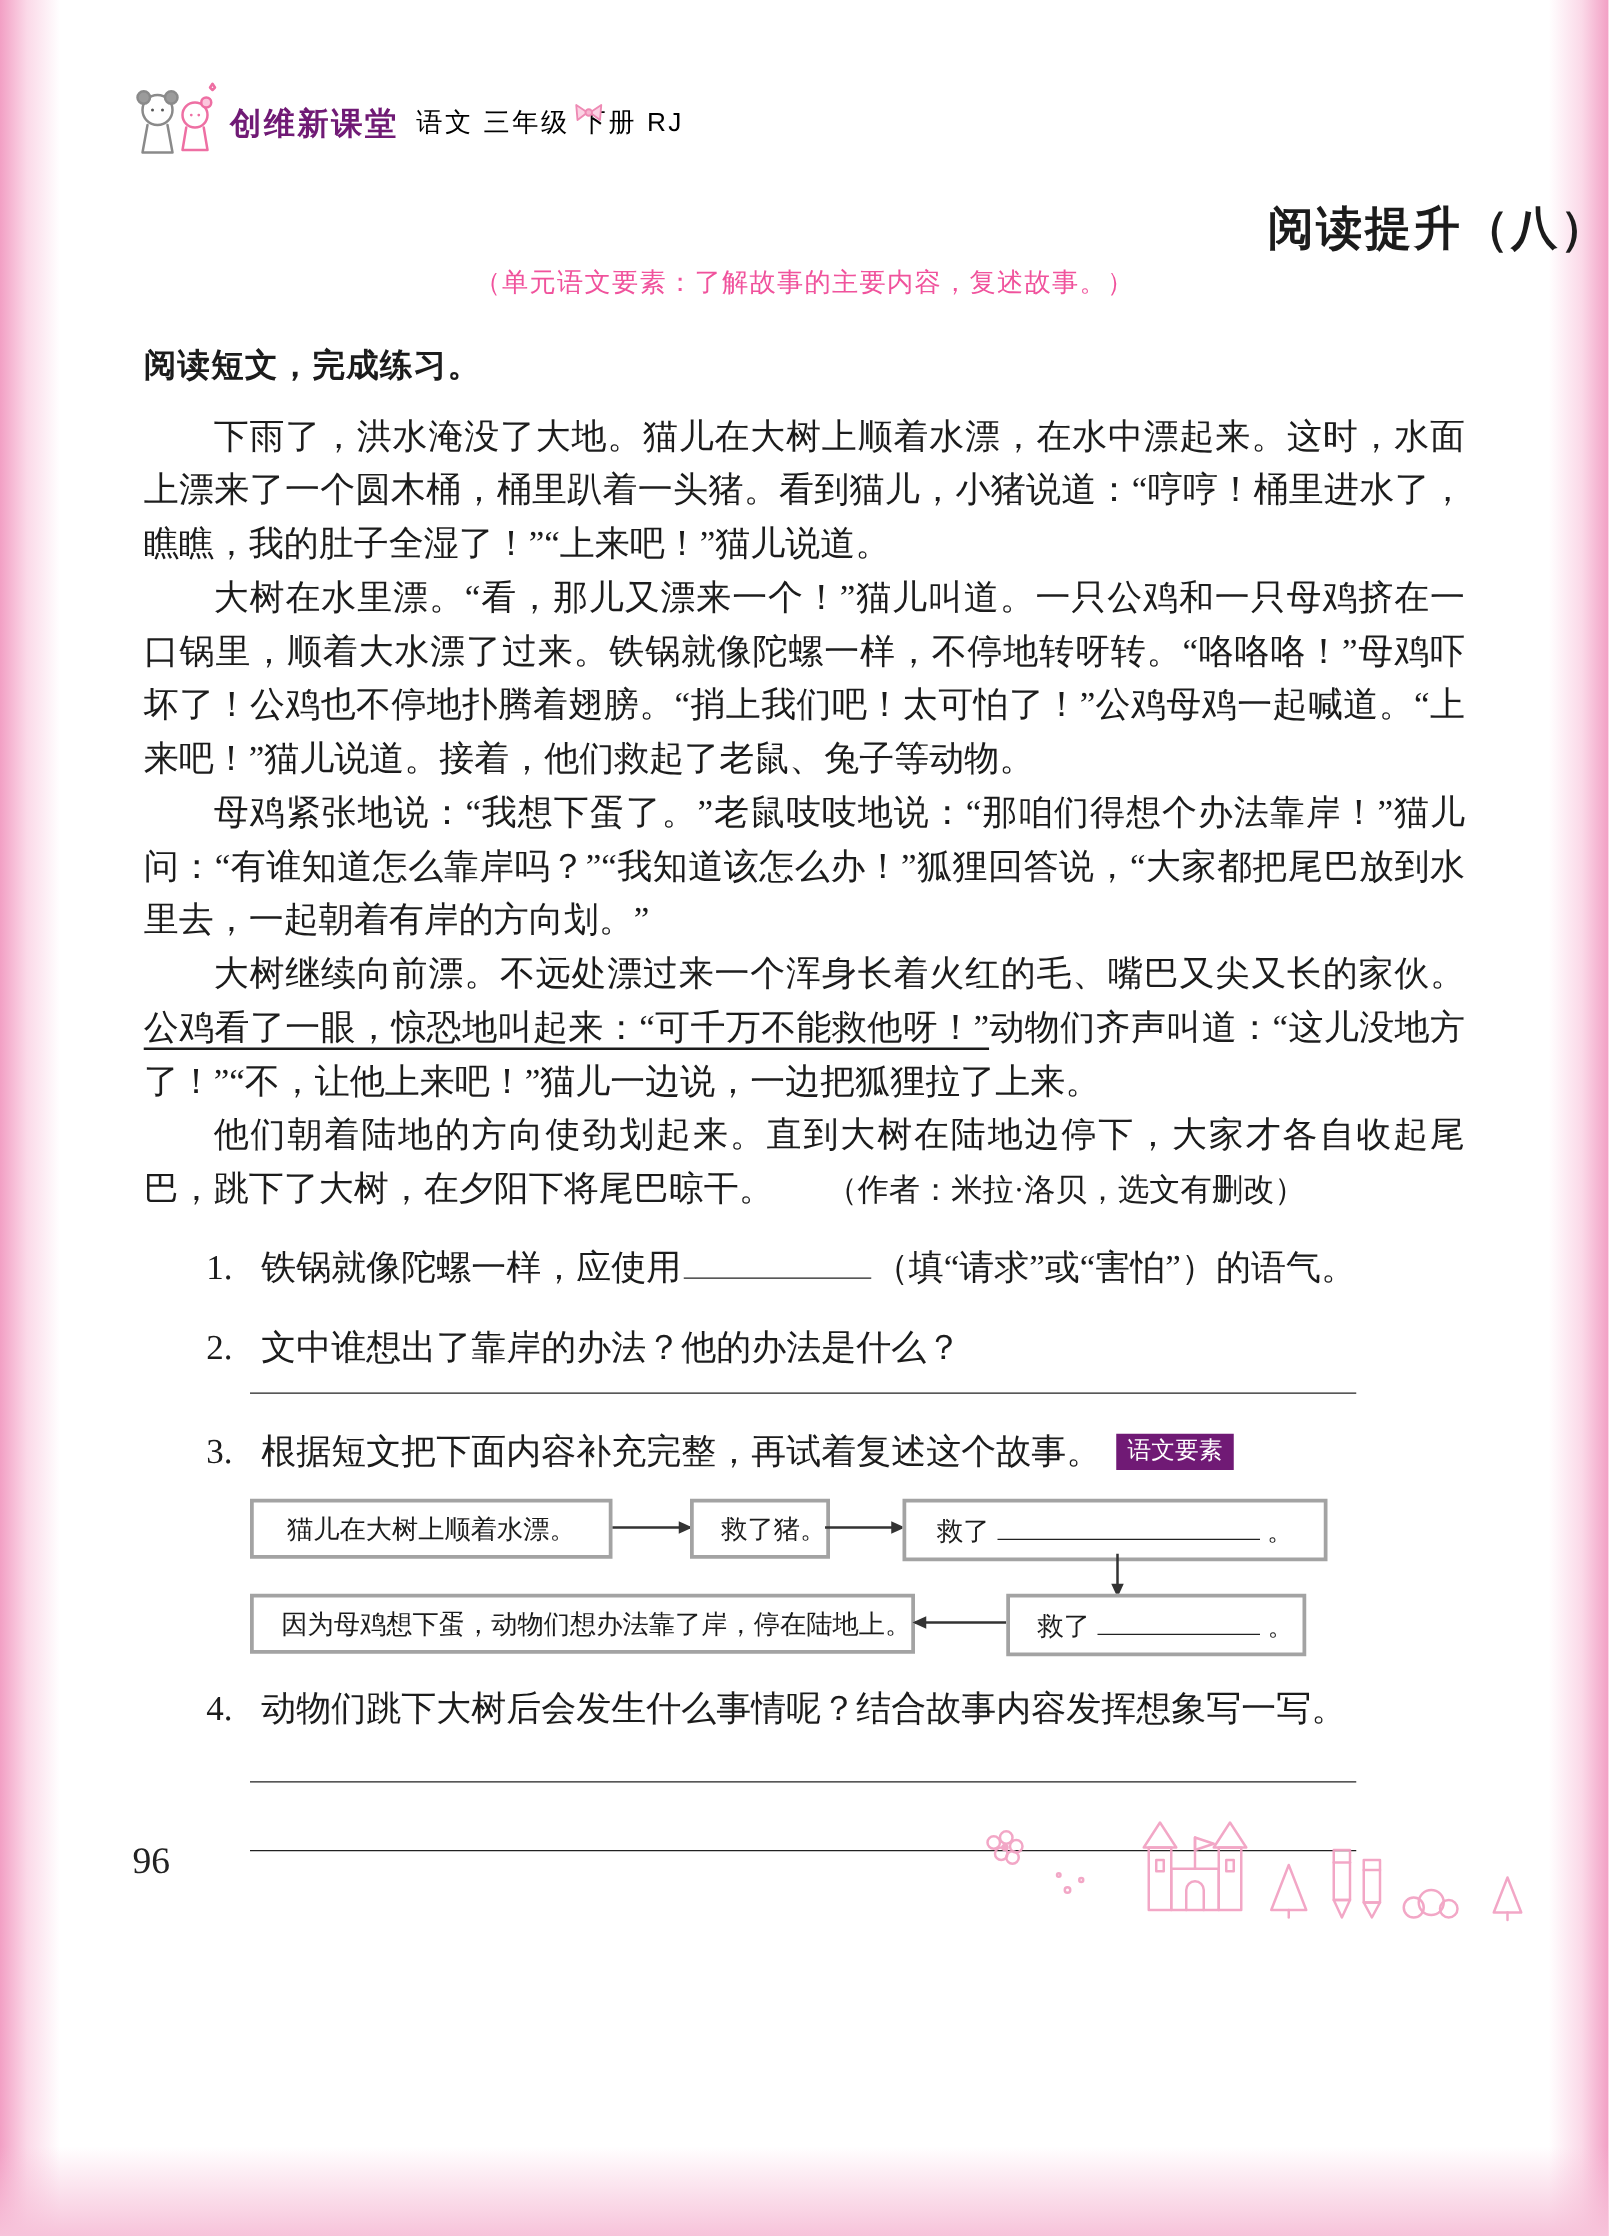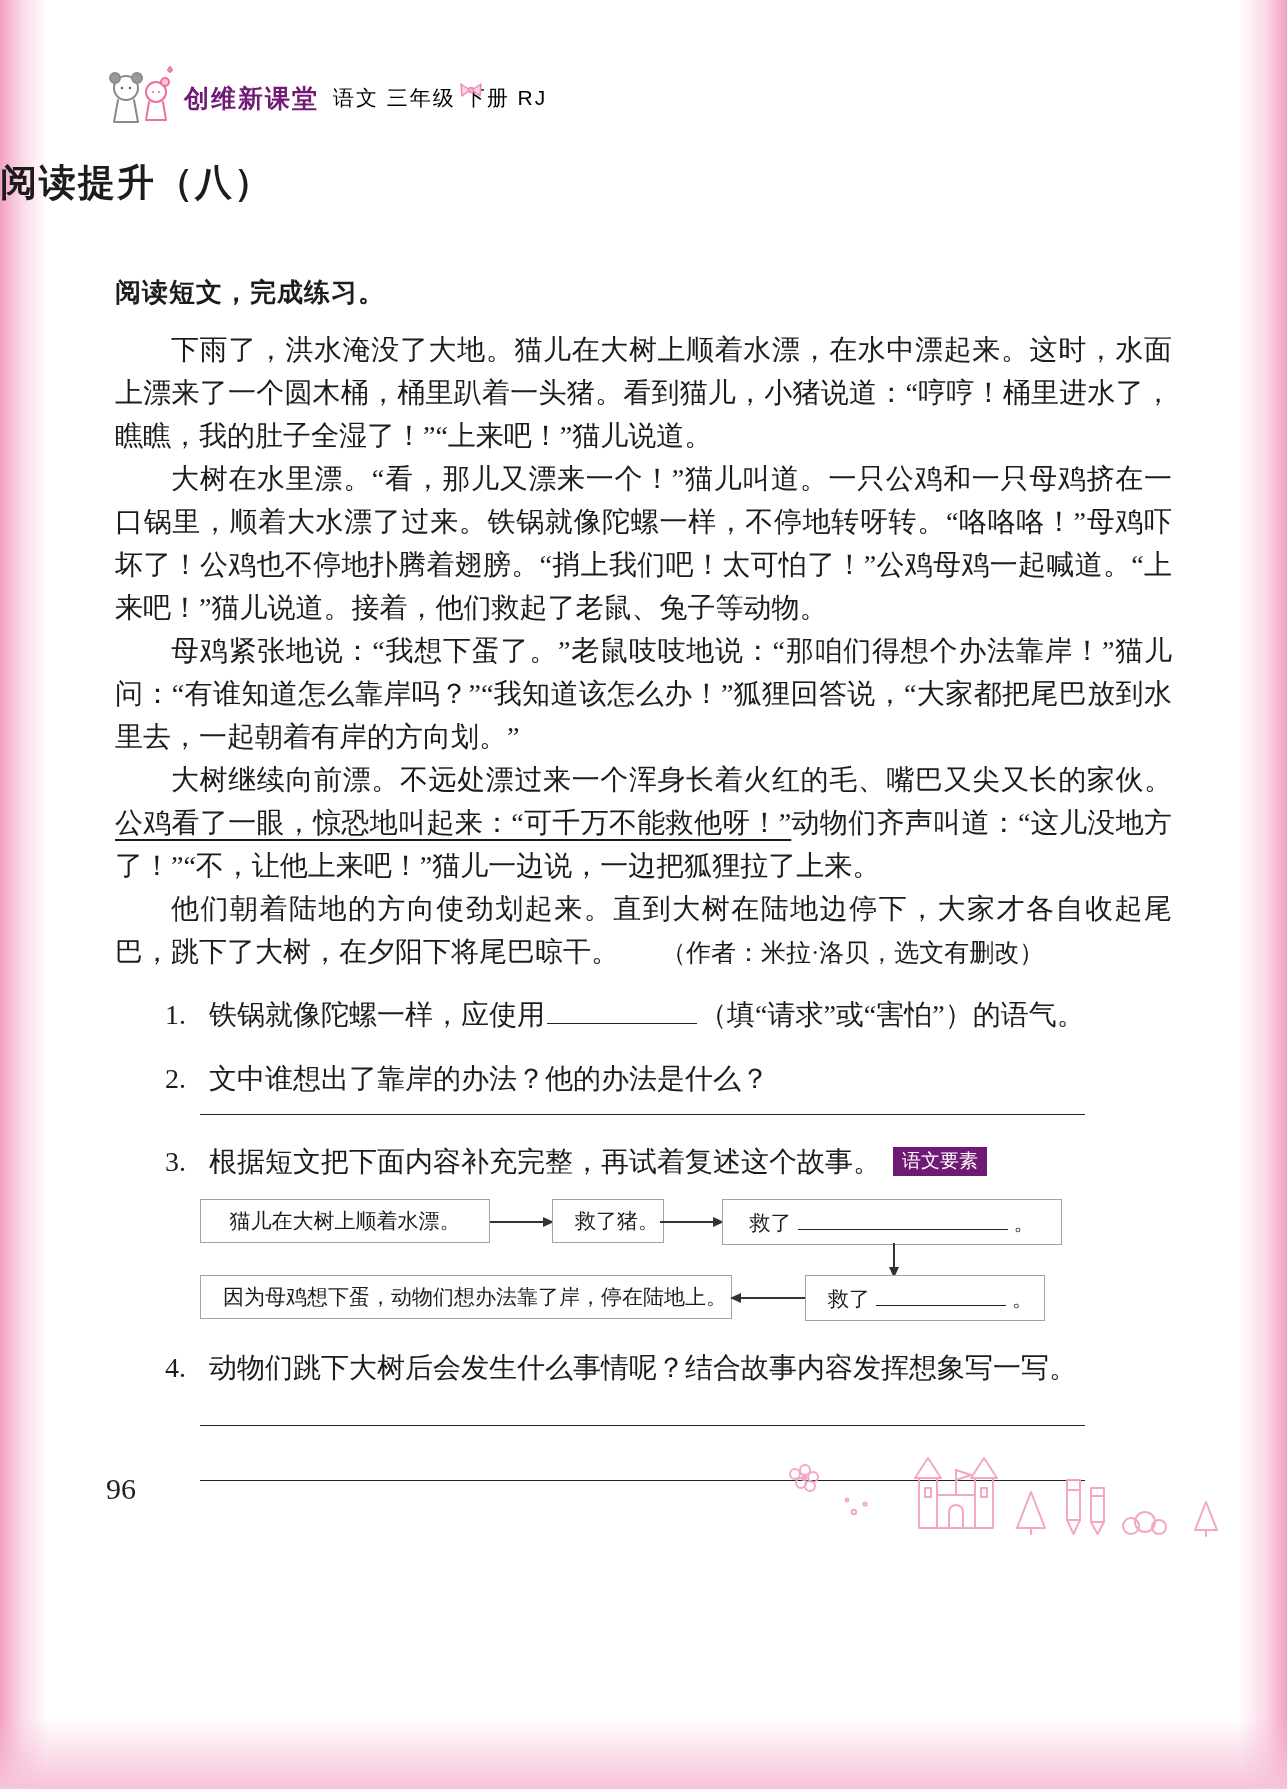--- a/index.html
+++ b/index.html
@@ -18,21 +18,21 @@
 
   
   .header { position:absolute; left:104px; top:64px; display:flex; align-items:center; }
   .mascot { flex:none; }
   .brand { font-family:"Liberation Sans", sans-serif; font-weight:bold; color:#701a75;
            font-size:25px; letter-spacing:2px; margin-left:8px; }
   .meta  { font-family:"Liberation Sans", sans-serif; color:#000000; font-size:21px;
            letter-spacing:2px; margin-left:14px; }
   .bow { position:absolute; left:458px; top:80px; }
 
-  .title { position:absolute; top:158px; left:0; right:0; margin:0; text-align:left;
+  .title { position:absolute; top:158px; left:0; right:0; margin:0; text-align:right;
     font-family:"Liberation Sans", sans-serif; font-size:37px; font-weight:bold; letter-spacing:2px; }
   .subtitle { position:absolute; top:212px; left:0; right:0; margin:0; text-align:center;
     color:#f0529c; font-size:21px; letter-spacing:1px; }
 
   .content { position:absolute; top:275px; left:115px; width:1057px; }
   .section-heading { font-family:Liberation Serif, serif; font-size:26px; font-weight:bold;
     margin:0 0 18px 0; letter-spacing:1px; }
 
   .para { font-size:28px; line-height:43px; margin:0; text-indent:2em;
           text-align:justify; word-break:break-all; }
@@ -49,21 +49,21 @@
   .line-q2 { height:14px; }
   .line-q4-a { height:36px; }
   .line-q4-b { height:54px; }
 
   .badge { display:inline-block; background:#701a75; color:#fff;
     font-family:Liberation Sans, sans-serif; font-size:19px; line-height:19px;
     padding:4px 9px 6px; margin-left:12px; vertical-align:4px; }
 
   
   .flowchart { position:relative; height:128px; margin-top:14px; }
-  .fbox { position:absolute; box-sizing:border-box; border:1px solid #a3a3a3; background:#fff;
+  .fbox { position:absolute; box-sizing:border-box; border:3px solid #a3a3a3; background:#fff;
     font-size:21px; line-height:26px; padding:8px 22px; white-space:nowrap; text-align:center; }
   .flow-blank { display:inline-block; border-bottom:1.5px solid #222; height:1em;
     vertical-align:baseline; margin:0 6px; }
   .blank-wide { width:210px; }
   .blank-mid { width:130px; }
 
   .arrow-h { position:absolute; height:0; border-top:2px solid #333; }
   .arrow-h.right::after { content:""; position:absolute; right:-2px; top:-6px; width:0; height:0;
     border-left:11px solid #333; border-top:5px solid transparent; border-bottom:5px solid transparent; }
   .arrow-h.left::before { content:""; position:absolute; left:-2px; top:-6px; width:0; height:0;
@@ -122,20 +122,21 @@
 
   <svg class="bow" width="26" height="20" viewBox="0 0 26 20">
     <g fill="#fbd3e4" stroke="#ee8ab4" stroke-width="1.5" stroke-linejoin="round">
       <path d="M12,10 L3,4 L4,16 Z"></path>
       <path d="M14,10 L23,4 L22,16 Z"></path>
       <circle cx="13" cy="10" r="2.6" fill="#f7b7d2"></circle>
     </g>
   </svg>
 
   <h1 class="title">阅读提升（八）</h1>
+  <p class="subtitle">（单元语文要素：了解故事的主要内容，复述故事。）</p>
 
   <div class="content">
 
     <h2 class="section-heading">阅读短文，完成练习。</h2>
 
     <p class="para">下雨了，洪水淹没了大地。猫儿在大树上顺着水漂，在水中漂起来。这时，水面上漂来了一个圆木桶，桶里趴着一头猪。看到猫儿，小猪说道：“哼哼！桶里进水了，瞧瞧，我的肚子全湿了！”“上来吧！”猫儿说道。</p>
     <p class="para">大树在水里漂。“看，那儿又漂来一个！”猫儿叫道。一只公鸡和一只母鸡挤在一口锅里，顺着大水漂了过来。铁锅就像陀螺一样，不停地转呀转。“咯咯咯！”母鸡吓坏了！公鸡也不停地扑腾着翅膀。“捎上我们吧！太可怕了！”公鸡母鸡一起喊道。“上来吧！”猫儿说道。接着，他们救起了老鼠、兔子等动物。</p>
     <p class="para">母鸡紧张地说：“我想下蛋了。”老鼠吱吱地说：“那咱们得想个办法靠岸！”猫儿问：“有谁知道怎么靠岸吗？”“我知道该怎么办！”狐狸回答说，“大家都把尾巴放到水里去，一起朝着有岸的方向划。”</p>
     <p class="para"><span>大树继续向前漂。不远处漂过来一个浑身长着火红的毛、嘴巴又尖又长的家伙。</span><span class="underlined">公鸡看了一眼，惊恐地叫起来：“可千万不能救他呀！”</span><span>动物们齐声叫道：“这儿没地方了！”“不，让他上来吧！”猫儿一边说，一边把狐狸拉了上来。</span></p>
     <p class="para"><span>他们朝着陆地的方向使劲划起来。直到大树在陆地边停下，大家才各自收起尾巴，跳下了大树，在夕阳下将尾巴晾干。</span><span class="attribution">（作者：米拉·洛贝，选文有删改）</span></p>

